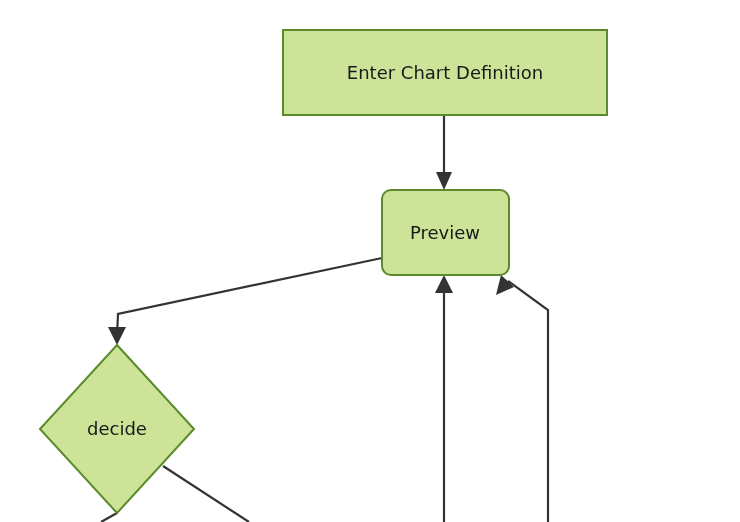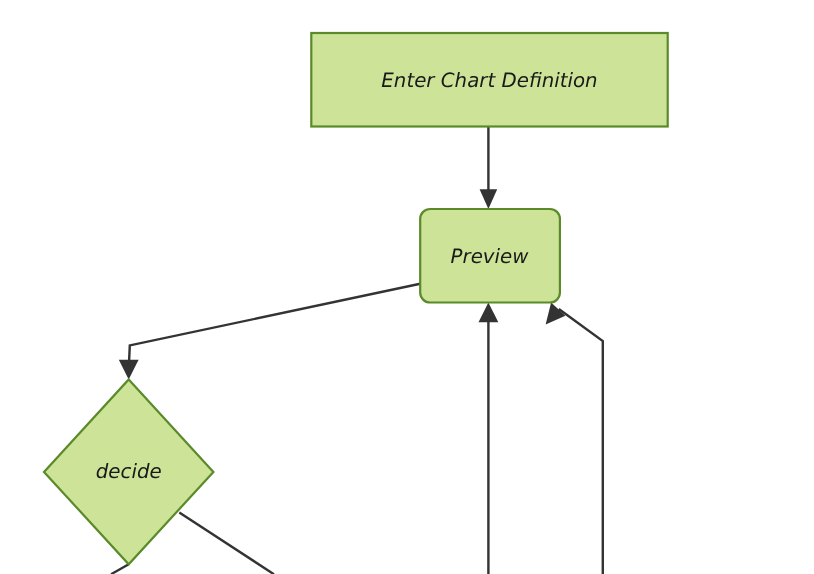--- a/index.html
+++ b/index.html
@@ -11,21 +11,20 @@
     width: 740px;
     height: 522px;
     overflow: hidden;
     font-family: "DejaVu Sans", sans-serif;
   }
   #flowchart-canvas {
     position: relative;
     width: 740px;
     height: 522px;
     background: #ffffff;
-    font-style: italic;
   }
   #flow-svg {
     position: absolute;
     top: 0;
     left: 0;
     width: 740px;
     height: 522px;
     display: block;
   }
   .node-shape {

